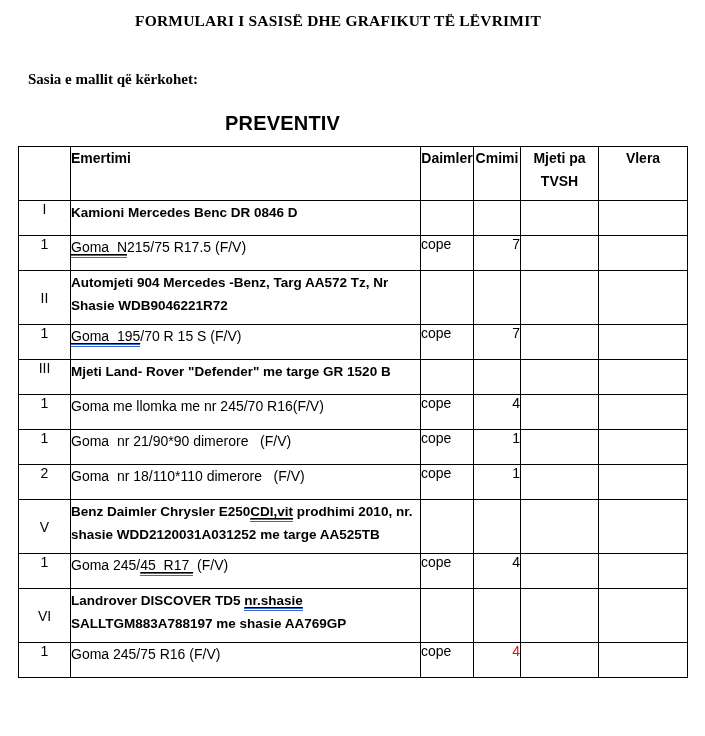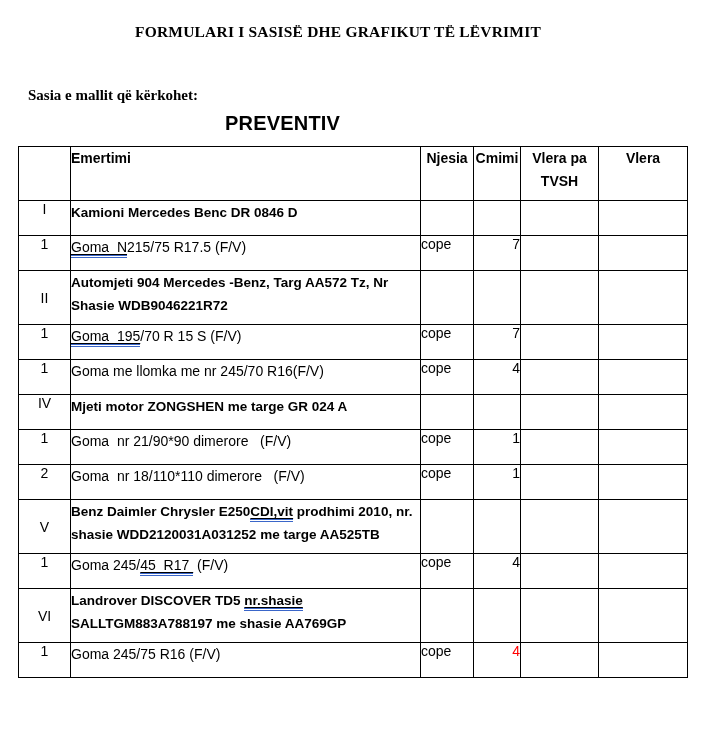--- a/index.html
+++ b/index.html
@@ -2,26 +2,26 @@
 <html><head>
 <meta charset="utf-8">
 <style>
   html,body{margin:0;padding:0;}
   body{
     width:705px;height:736px;background:#ffffff;position:relative;
     font-family:"Liberation Sans",sans-serif;color:#000;
     -webkit-font-smoothing:antialiased;
   }
   .title{
-    position:absolute;top:23px;left:0;width:676px;text-align:center;
+    position:absolute;top:12px;left:0;width:676px;text-align:center;
     font-family:"Liberation Serif",serif;font-size:15.5px;font-weight:bold;
     letter-spacing:.2px;
   }
   .subtitle{
-    position:absolute;top:87px;left:28px;
+    position:absolute;top:71px;left:28px;
     font-family:"Liberation Serif",serif;font-size:15px;font-weight:bold;
   }
   .preventiv{
     position:absolute;top:112px;left:225px;
     font-size:20px;font-weight:bold;letter-spacing:.2px;
   }
   table.tbl{
     position:absolute;top:146px;left:18px;
     border-collapse:collapse;table-layout:fixed;
     font-size:14px;color:#000;
@@ -59,23 +59,23 @@
     <col style="width:350px">
     <col style="width:53px">
     <col style="width:47px">
     <col style="width:78px">
     <col style="width:89px">
   </colgroup>
   <tbody>
     <tr class="hrow">
       <td class="hc"></td>
       <td class="hc-emer">Emertimi</td>
-      <td class="hc">Njesia</td>
+      <td class="hc">Daimler</td>
       <td class="hc">Cmimi</td>
-      <td class="hc">Vlera pa TVSH</td>
+      <td class="hc">Mjeti pa TVSH</td>
       <td class="hc">Vlera</td>
     </tr>
   <tr class="brow section">
         <td class="c-num">I</td>
         <td class="c-emer"><span>Kamioni Mercedes Benc DR 0846 D</span></td>
         <td class="c-nj"></td>
         <td class="c-sa"></td>
         <td class=""></td>
         <td class=""></td>
       </tr>
@@ -96,33 +96,33 @@
         <td class=""></td>
       </tr>
       <tr class="brow item">
         <td class="c-num">1</td>
         <td class="c-emer"><span class="u">Goma  195</span><span>/70 R 15 S (F/V)</span></td>
         <td class="c-nj">cope</td>
         <td class="c-sa">7</td>
         <td class=""></td>
         <td class=""></td>
       </tr>
+      <tr class="brow section">
+        <td class="c-num">III</td>
+        <td class="c-emer"><span>Mjeti Land- Rover "Defender" me targe GR 1520 B</span></td>
+        <td class="c-nj"></td>
+        <td class="c-sa"></td>
+        <td class=""></td>
+        <td class=""></td>
+      </tr>
       <tr class="brow item">
         <td class="c-num">1</td>
         <td class="c-emer"><span>Goma me llomka me nr 245/70 R16(F/V)</span></td>
         <td class="c-nj">cope</td>
         <td class="c-sa">4</td>
-        <td class=""></td>
-        <td class=""></td>
-      </tr>
-      <tr class="brow section">
-        <td class="c-num">IV</td>
-        <td class="c-emer"><span>Mjeti motor ZONGSHEN me targe GR 024 A</span></td>
-        <td class="c-nj"></td>
-        <td class="c-sa"></td>
         <td class=""></td>
         <td class=""></td>
       </tr>
       <tr class="brow item">
         <td class="c-num">1</td>
         <td class="c-emer"><span>Goma  nr 21/90*90 dimerore   (F/V)</span></td>
         <td class="c-nj">cope</td>
         <td class="c-sa">1</td>
         <td class=""></td>
         <td class=""></td>

